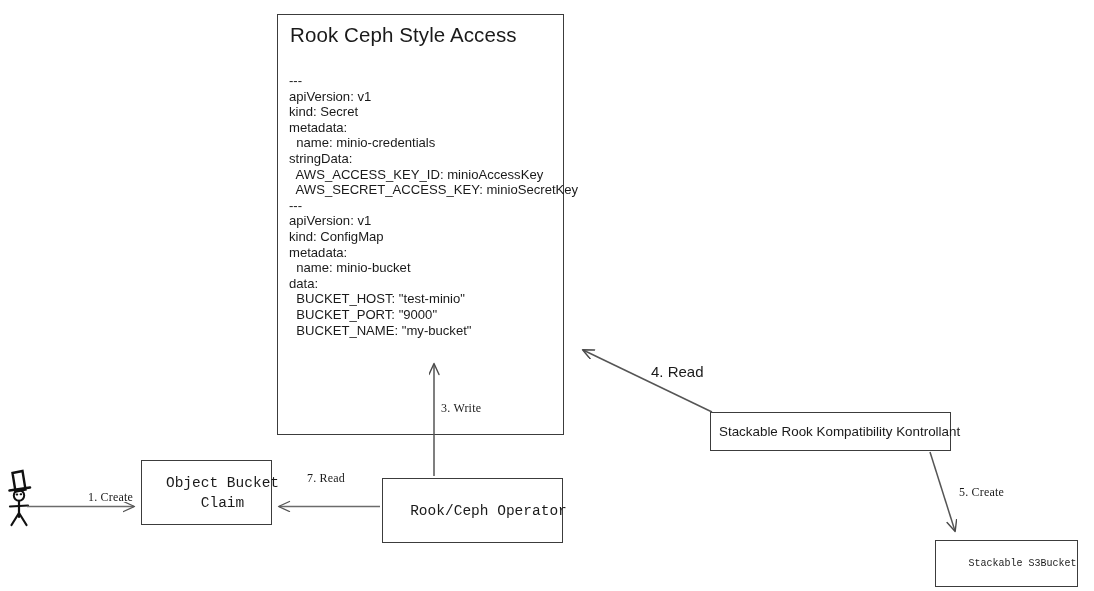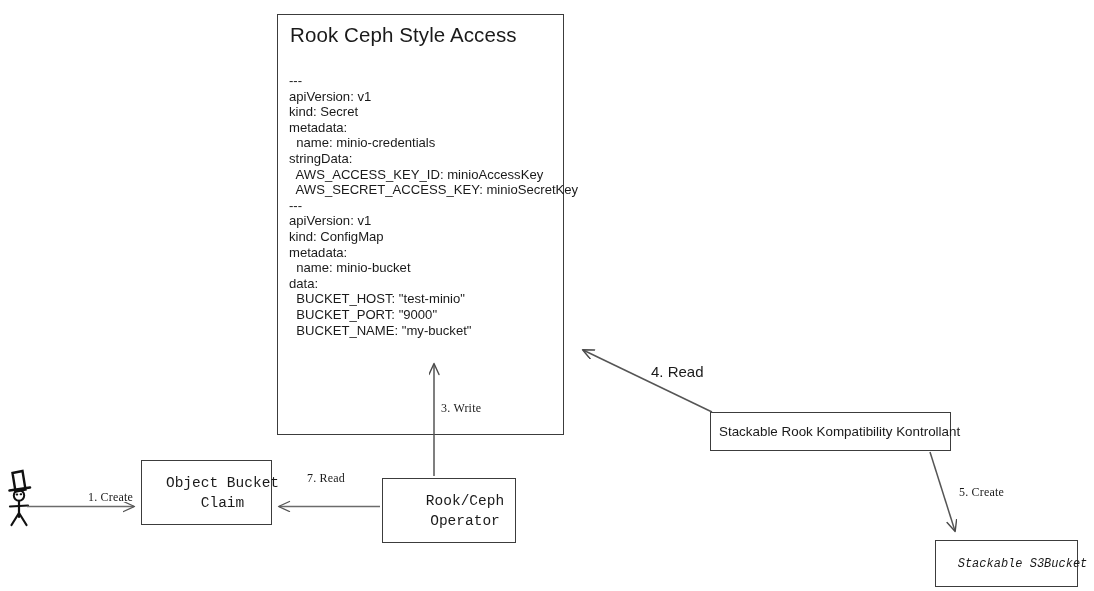--- a/index.html
+++ b/index.html
@@ -73,21 +73,21 @@
   }
   #obc-box {
     left: 141px;
     top: 460px;
     width: 131px;
     height: 65px;
   }
   #operator-box {
     left: 382px;
     top: 478px;
-    width: 134px;
+    width: 181px;
     height: 65px;
   }
   #srkk-box {
     left: 710px;
     top: 412px;
     width: 241px;
     height: 39px;
   }
   #srkk-label {
     position: absolute;
@@ -102,21 +102,21 @@
     font-size: 13.4px;
     color: #1a1a1a;
     white-space: nowrap;
   }
   #s3bucket-box {
     left: 935px;
     top: 540px;
     width: 143px;
     height: 47px;
   }
-  #s3bucket-box .mono-box-label { font-size: 12px; font-style: italic; }
+  #s3bucket-box .mono-box-label { font-size: 10px; }
   
   .edge-label {
     position: absolute;
     color: #1a1a1a;
     white-space: nowrap;
   }
   .mono-label {
     font-family: Liberation Serif, serif;
     font-size: 12px;
     letter-spacing: 0.2px;

